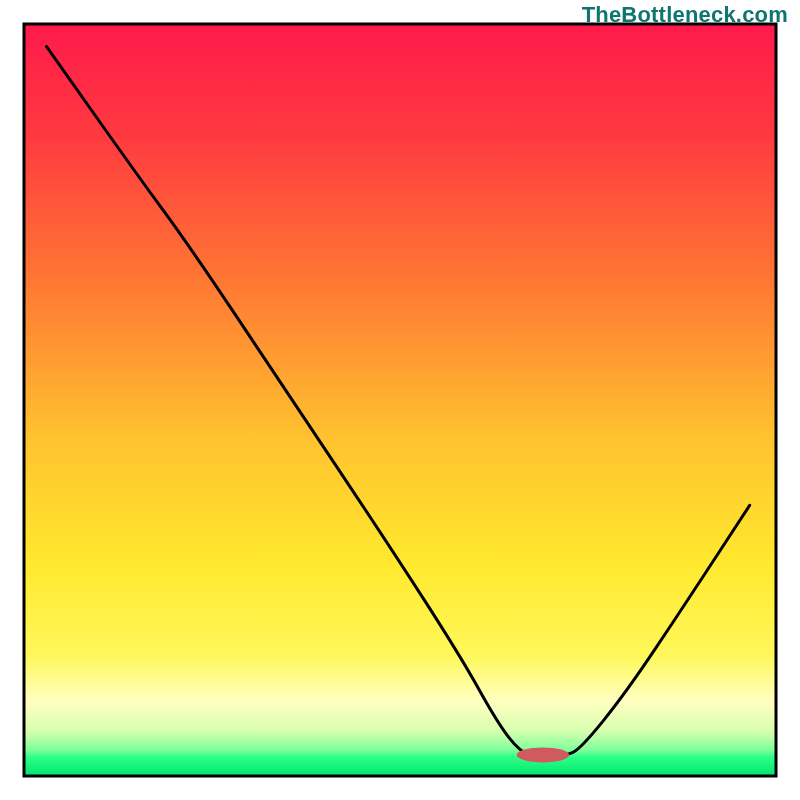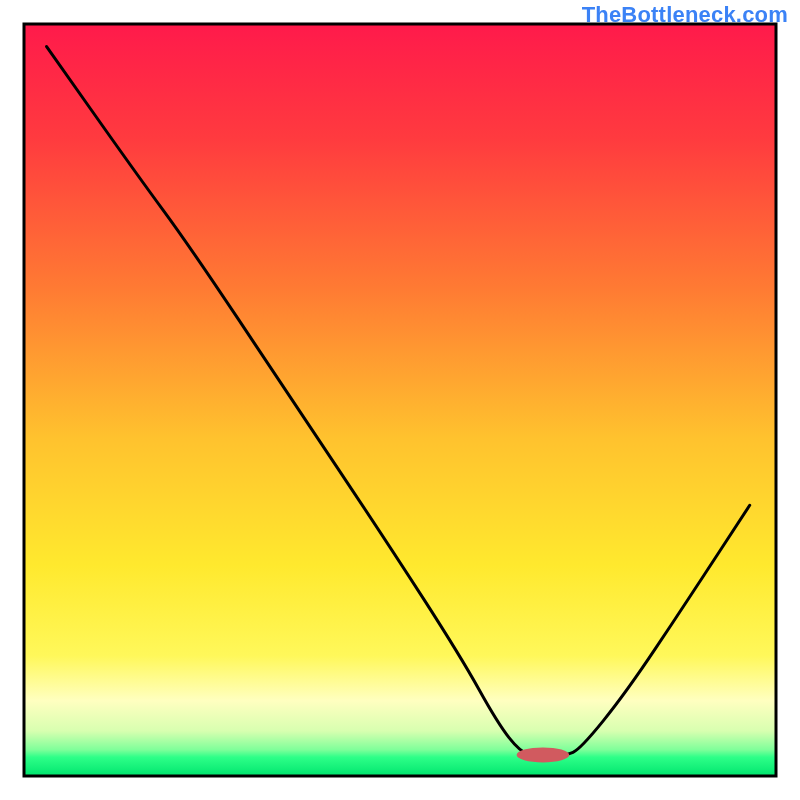--- a/index.html
+++ b/index.html
@@ -15,21 +15,21 @@
     width: 800px;
     height: 800px;
   }
   .watermark {
     position: absolute;
     top: 2px;
     right: 12px;
     font-family: Arial, Helvetica, sans-serif;
     font-size: 22px;
     font-weight: bold;
-    color: #3b82f6;
+    color: #0f766e;
     z-index: 10;
     letter-spacing: 0.2px;
   }
   svg {
     position: absolute;
     top: 0;
     left: 0;
   }
   .curve {
     fill: none;

